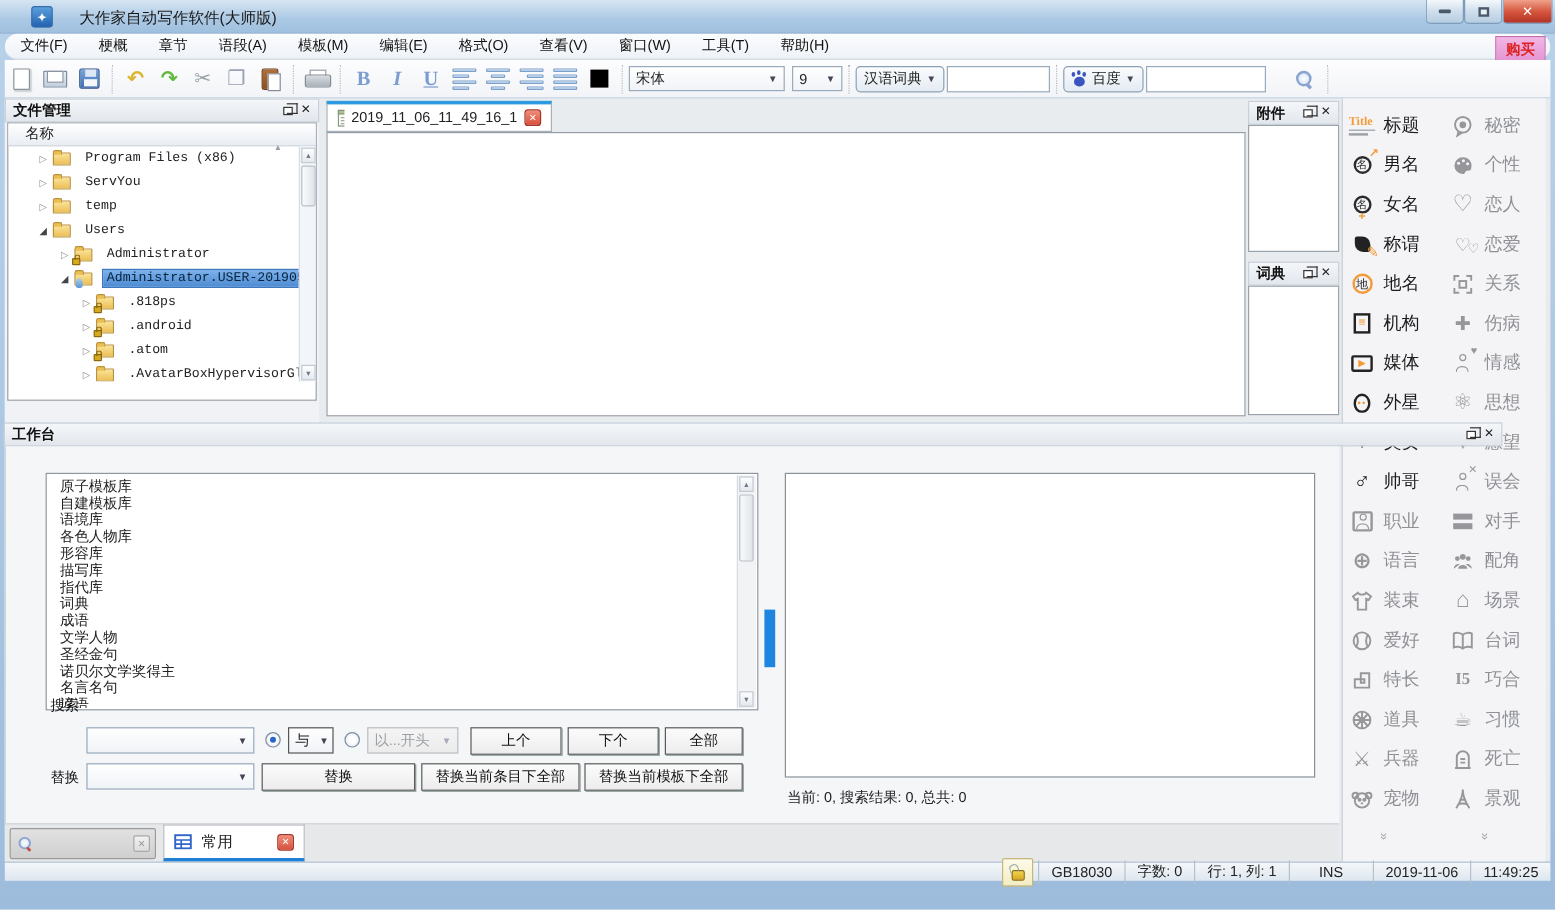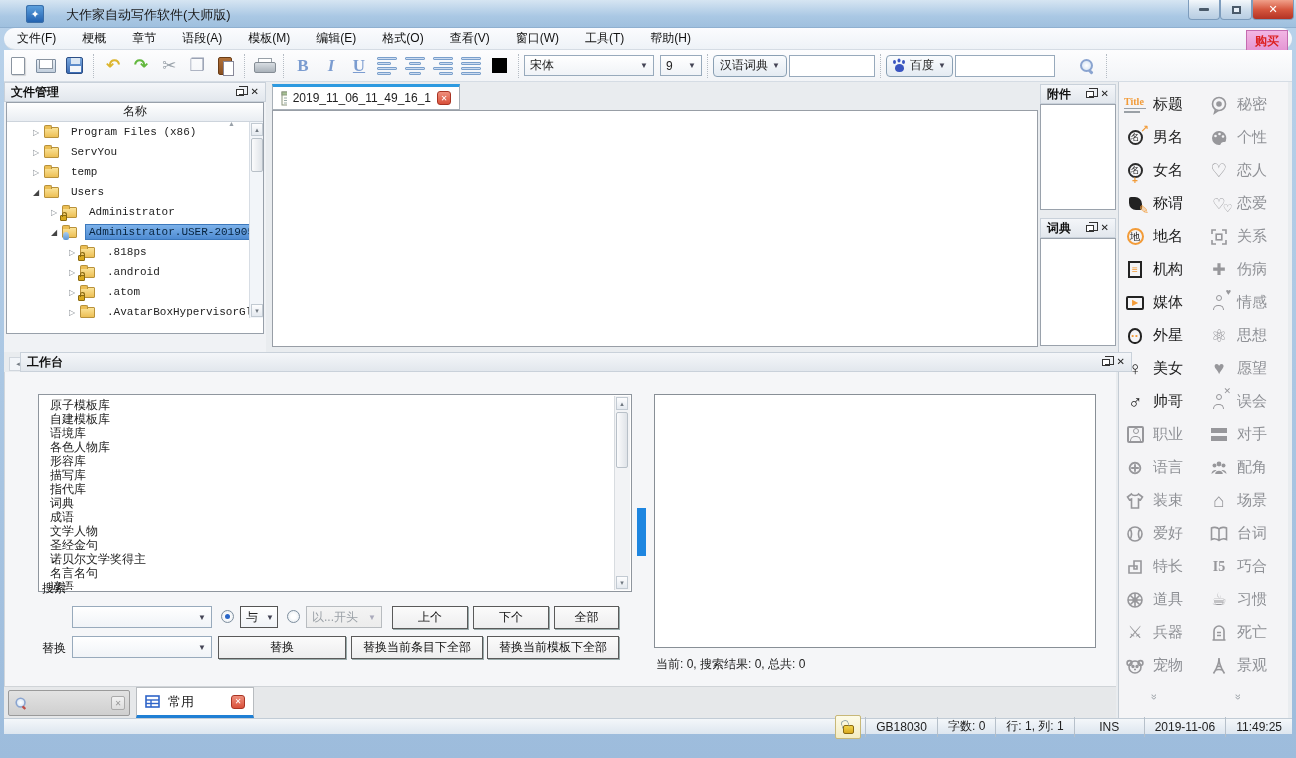--- a/index.html
+++ b/index.html
@@ -98,21 +98,21 @@
   .xch { font-size:10px; color:#222; line-height:1; }
   .wbox { position:absolute; background:#fff; border:1px solid #9aa2ac; }
 
   
   #file-panel { position:absolute; left:4px; top:82px; width:262px; height:270px; background:#f0f2f5; }
   #file-head { left:0; top:0; width:262px; }
   #file-body { position:absolute; left:2px; top:20px; width:258px; height:232px;
     background:#fff; border:1px solid #98a0aa; }
   #col-head { position:absolute; left:0; top:0; width:256px; height:19px;
     background:linear-gradient(#fff,#e9edf2); border-bottom:1px solid #cdd4dc;
-    display:flex; align-items:center; padding:0 14px; font-size:12px;flex-direction:column; }
+    display:flex; align-items:flex-start; padding:0 14px; font-size:12px;flex-direction:column; }
   #col-sort { margin-left:auto; font-size:7px; color:#98a0a8; margin-right:14px; }
   #tree { position:absolute; left:0; top:19px; width:242px; height:196px; overflow:hidden; }
   .trow { height:20px; display:flex; align-items:center; white-space:nowrap; }
   .trow.sel .tlabel { background:linear-gradient(#74acе8,#4f8cd0); }
   .exp { width:14px; text-align:center; font-size:8px; color:#8a9096; flex:none; }
   .exp.open { color:#444; }
   .ficon { position:relative; width:20px; height:16px; flex:none; margin-right:4px; }
   .fold { position:absolute; left:1px; top:3px; width:15px; height:11px;
     background:linear-gradient(#fbe398,#ecbf55); border:1px solid #b8913a; border-radius:1px; }
   .fold::before { content:''; position:absolute; left:-1px; top:-3px; width:6px; height:3px;
@@ -176,21 +176,21 @@
   .ttl i { display:block; height:1.5px; background:#9aa0a6; margin-top:2px; }
   .pers { position:relative; width:13px; height:13px; display:inline-block; }
   .pers::before { content:''; position:absolute; top:0; left:4px; width:4px; height:4px;
     border:1.6px solid currentColor; border-radius:50%; }
   .pers::after { content:''; position:absolute; bottom:0; left:1px; width:9px; height:4px;
     border:1.6px solid currentColor; border-bottom:none; border-radius:6px 6px 0 0; }
   .morech { position:absolute; bottom:14px; font-size:11px; color:#9aa0a6;
     transform:rotate(-90deg); letter-spacing:-2px; }
 
   
-  #wb-head { left:20px; top:352px; width:1112px; }
+  #wb-head { left:3px; top:352px; width:1249px; }
   #wb-body { position:absolute; left:4px; top:372px; width:1112px; height:314px;
     background:#f5f6f8; border-left:1px solid #d0d6dc; }
   #lib-box { left:38px; top:394px; width:594px; height:198px; border-color:#8f969e; }
   #lib-list { position:absolute; left:1px; top:1px; width:574px; height:194px; overflow:hidden;
     font-size:12px; line-height:14px; padding:2px 0 0 10px; }
   #lib-scroll { position:absolute; right:1px; top:1px; width:16px; height:194px;
     background:#f2f3f5; border-left:1px solid #d8dce0; }
   #splitter { position:absolute; left:637px; top:508px; width:9px; height:48px; background:#1e86e0; }
   #result-box { left:654px; top:394px; width:442px; height:254px; border-color:#888f96; }
   .flabel { position:absolute; font-size:12px; color:#111; }

